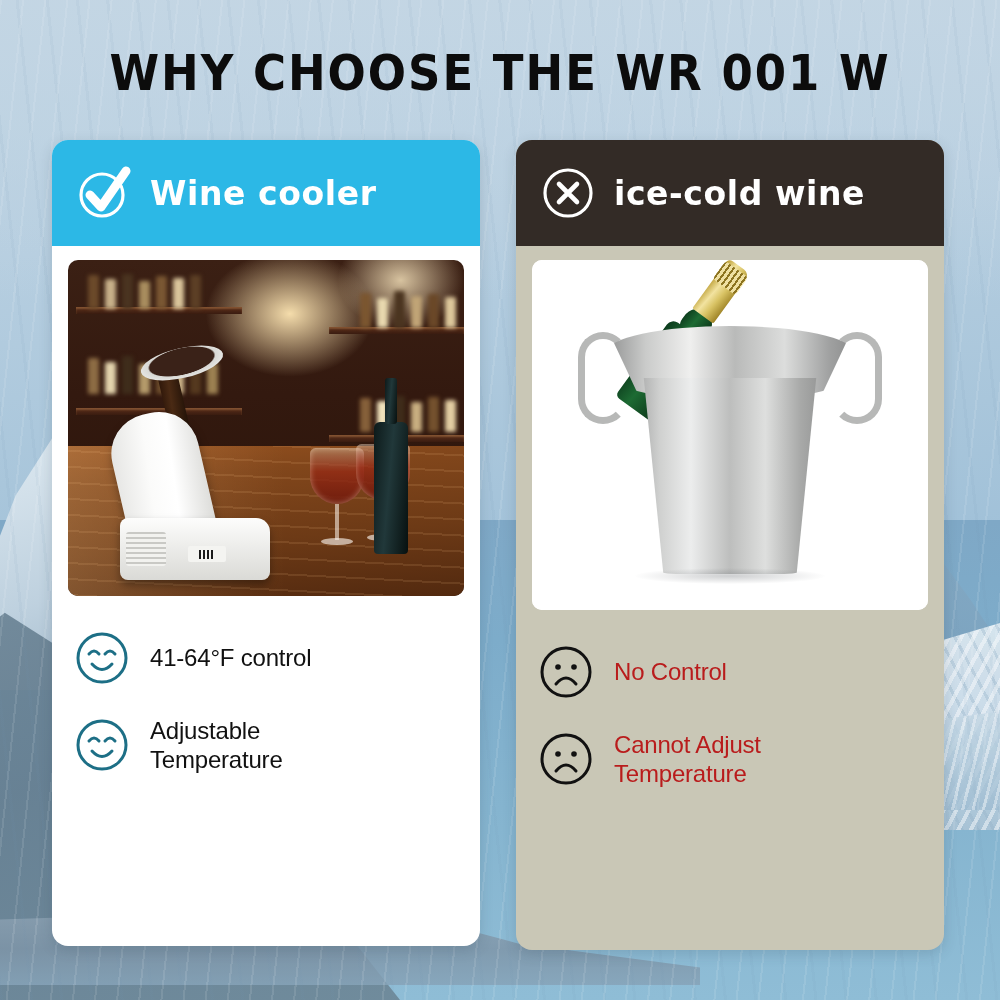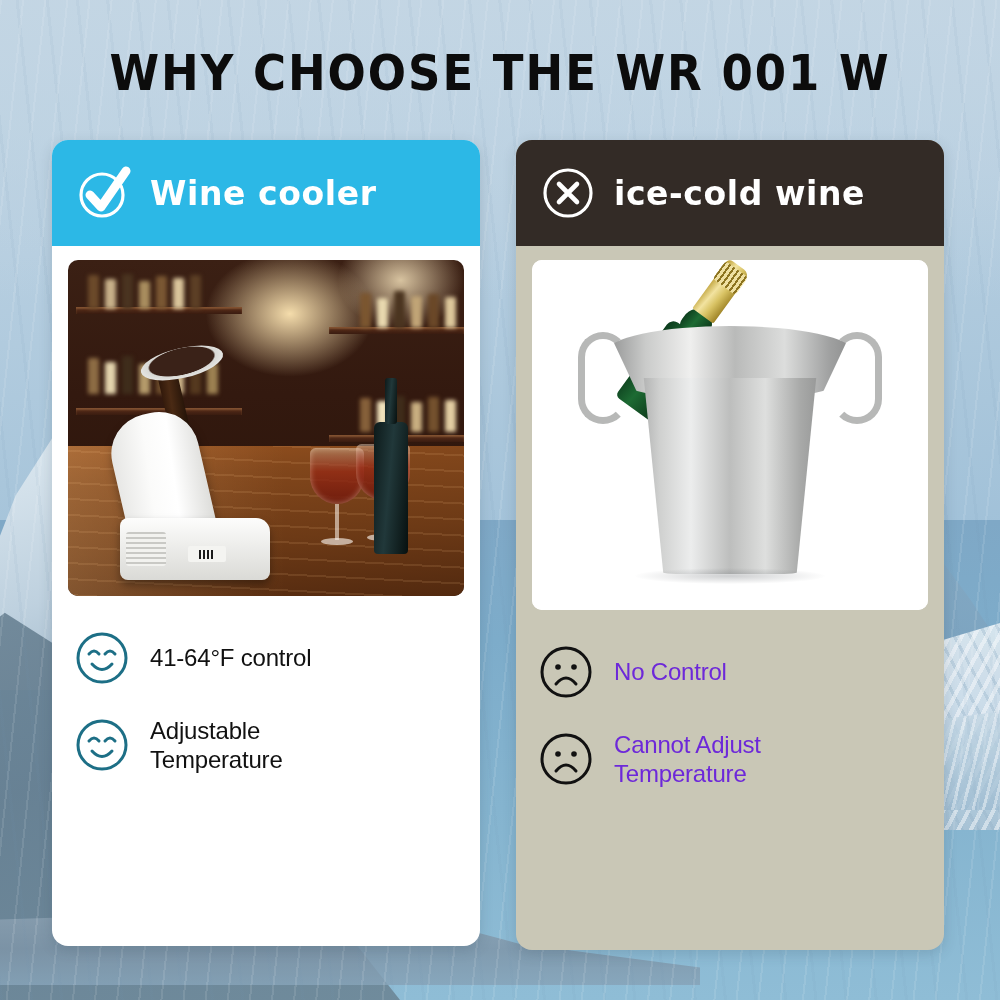--- a/index.html
+++ b/index.html
@@ -276,21 +276,21 @@
     flex:1 1 auto; padding:34px 22px 0 22px;
     display:flex; flex-direction:column; gap:30px;
   }
   .feature{ display:flex; align-items:center; gap:20px; }
   .face{ flex:0 0 auto; width:56px; height:56px; display:block; }
   .feature-label{
     font-family:Liberation Sans, sans-serif;
     font-size:24px; line-height:1.22; color:#111111;
     letter-spacing:-.2px; white-space:pre-line;
   }
-  .card.bad .feature-label{ color:#6d28d9; }
+  .card.bad .feature-label{ color:#b91c1c; }
 </style>
 </head>
 <body>
 
 <div id="bg">
   <div class="bg-sky"></div>
   <div class="bg-sky2"></div>
   <div class="bg-water"></div>
   <div class="bg-mtn-right"></div>
   <div class="bg-mtn-left"></div>

